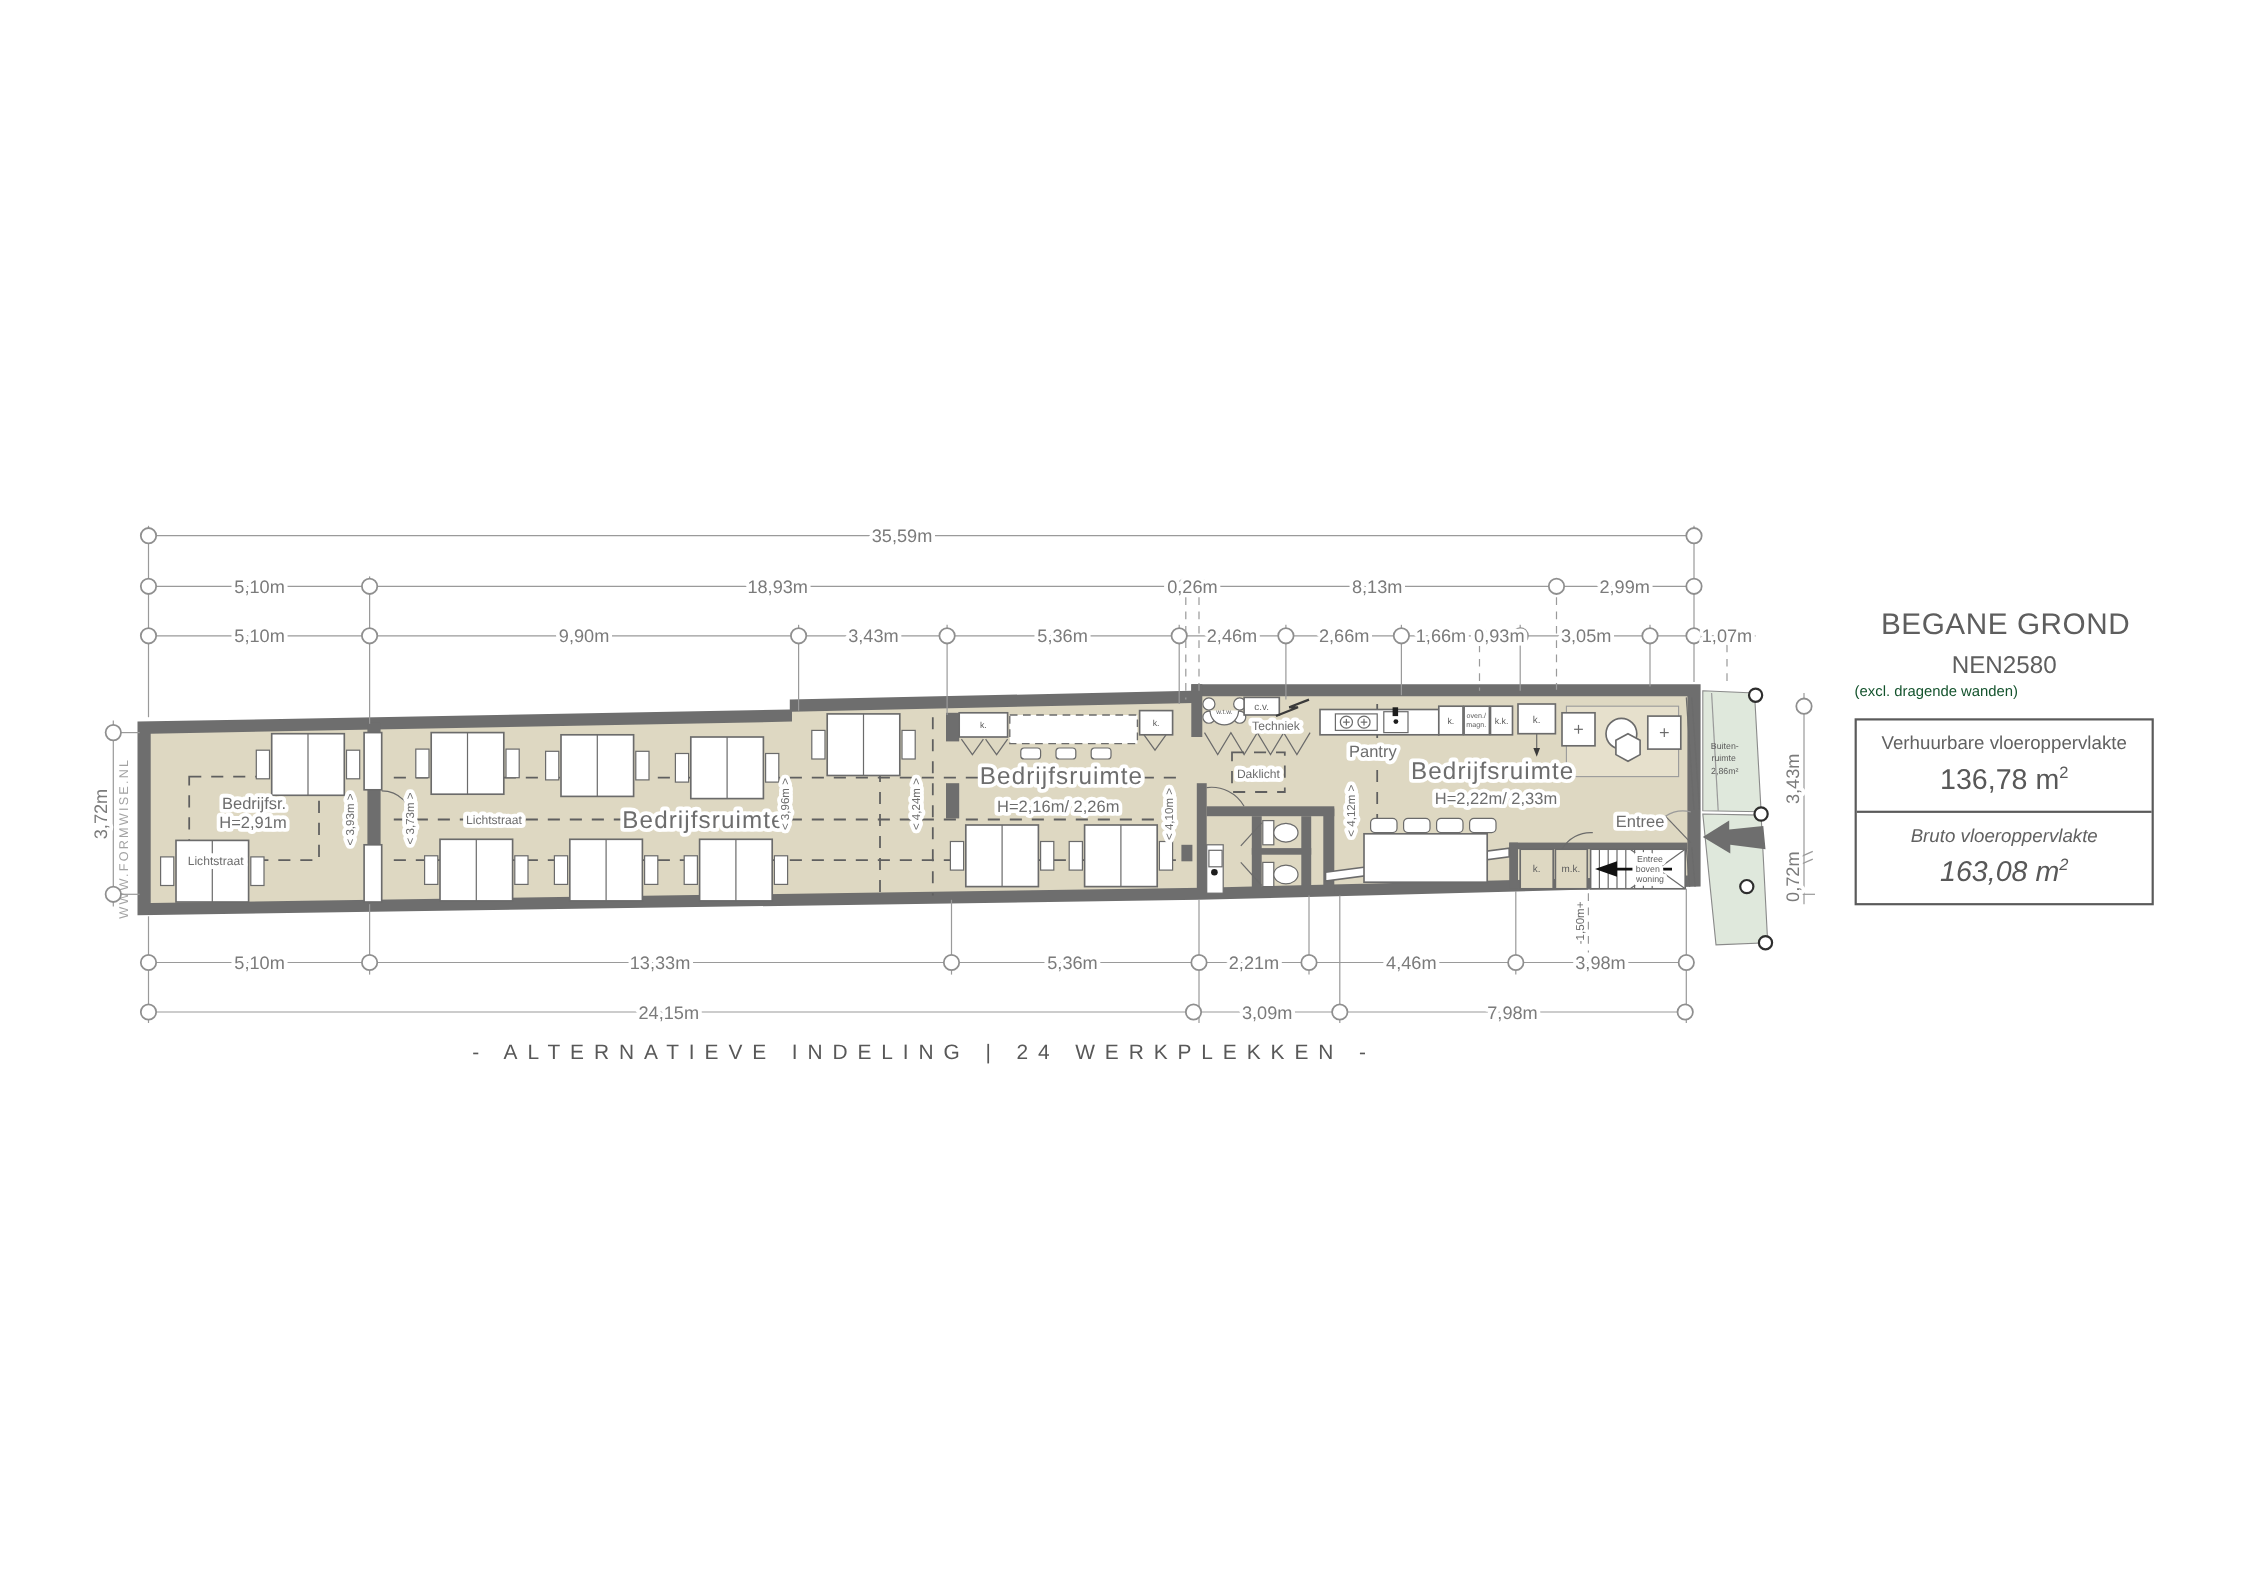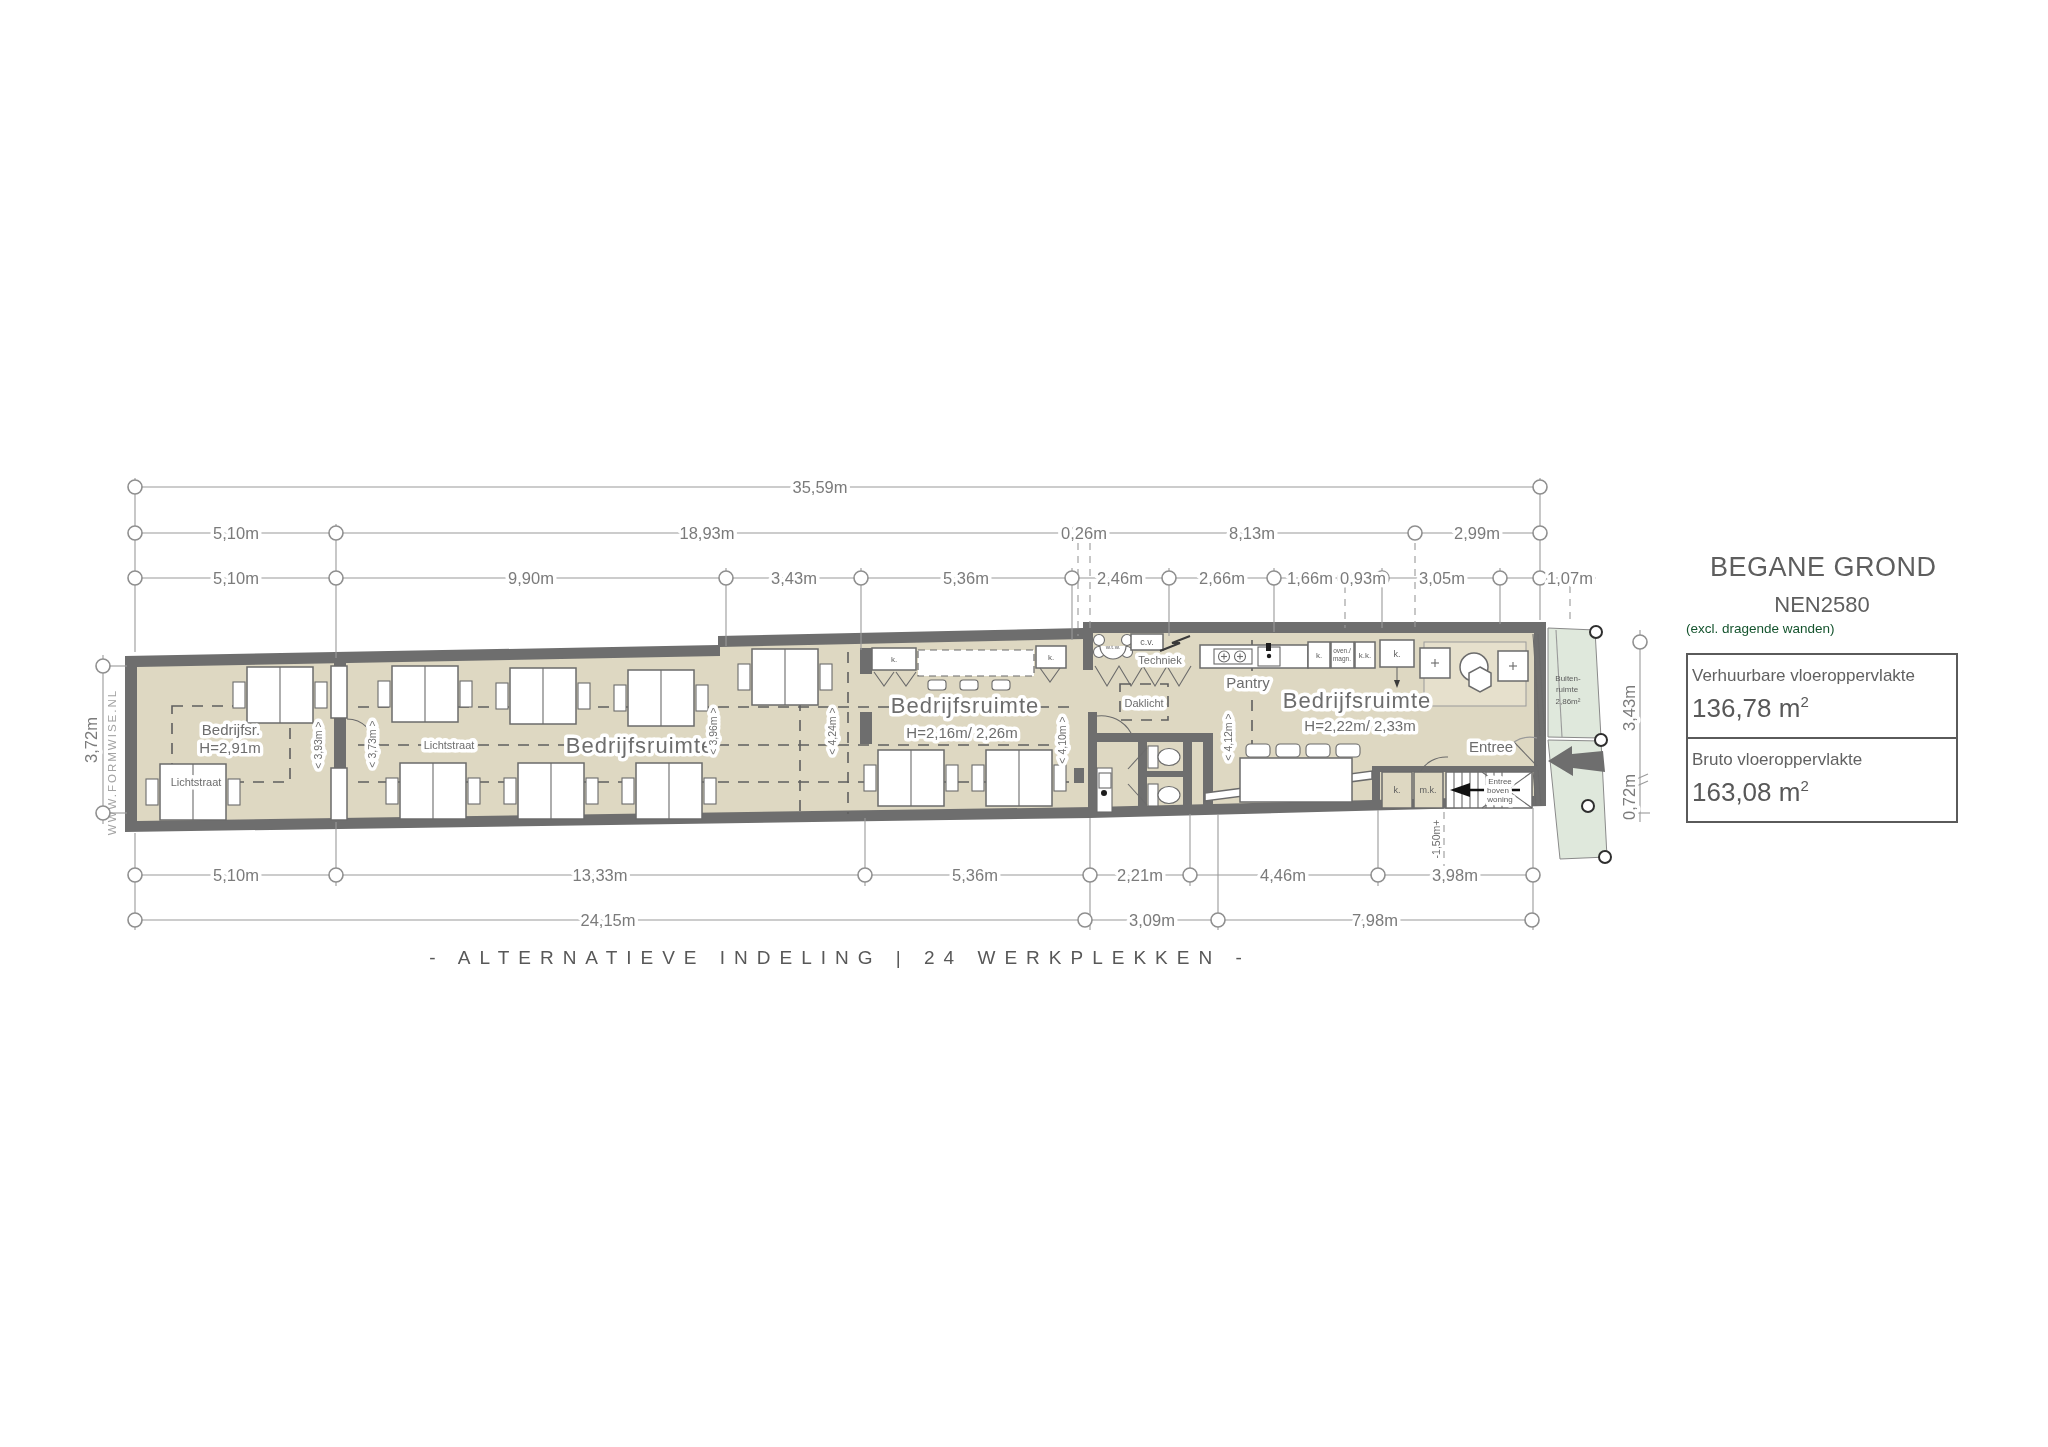--- a/index.html
+++ b/index.html
@@ -28,22 +28,22 @@
   .tinyt{font-size:8px;text-anchor:middle;fill:#5d5d5d;}
   .vdim{font-size:10.5px;text-anchor:middle;fill:#6d6d6d;}
   .wm{font-size:11.5px;text-anchor:middle;fill:#a3a3a3;letter-spacing:2px;}
 
   
   .legend{position:absolute;left:1686px;top:552px;width:272px;color:#5e5e5e;}
   .legend .t1{font-size:27px;letter-spacing:0.5px;margin-left:24px;}
   .legend .t2{font-size:22px;margin-top:9px;text-align:center;}
   .legend .t3{font-size:13.5px;margin-top:3px;color:#14532d;}
   .areabox{margin-top:17px;border:2px solid #5a5a5a;}
-  .areacell{padding:11px 4px 13px 4px;}
-  .areacell + .areacell{border-top:2px solid #5a5a5a;}
+  .areacell{text-align:center;padding:11px 4px 13px 4px;}
+  .areacell + .areacell{border-top:2px solid #5a5a5a;font-style:italic;}
   .arealabel{font-size:17px;color:#616161;}
   .areaval{font-size:26px;margin-top:7px;color:#585858;}
   .areaval sup{font-size:15px;}
   .disc{margin-top:17px;font-size:13.5px;line-height:1.35;color:#565656;}
   .disc .j{text-align:justify;text-align-last:justify;}
 
   
   .caption{position:absolute;left:250px;top:947px;width:1180px;text-align:center;
            font-size:19px;letter-spacing:9px;color:#585858;white-space:nowrap;}
 </style>

